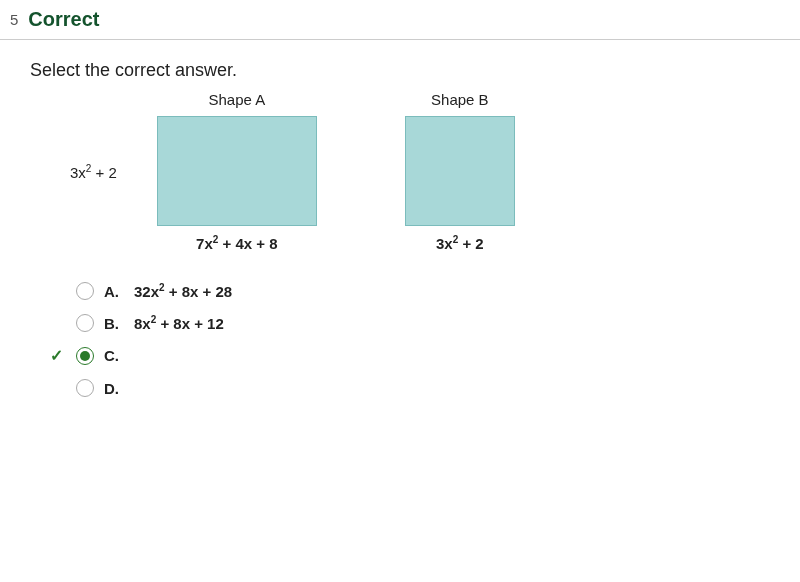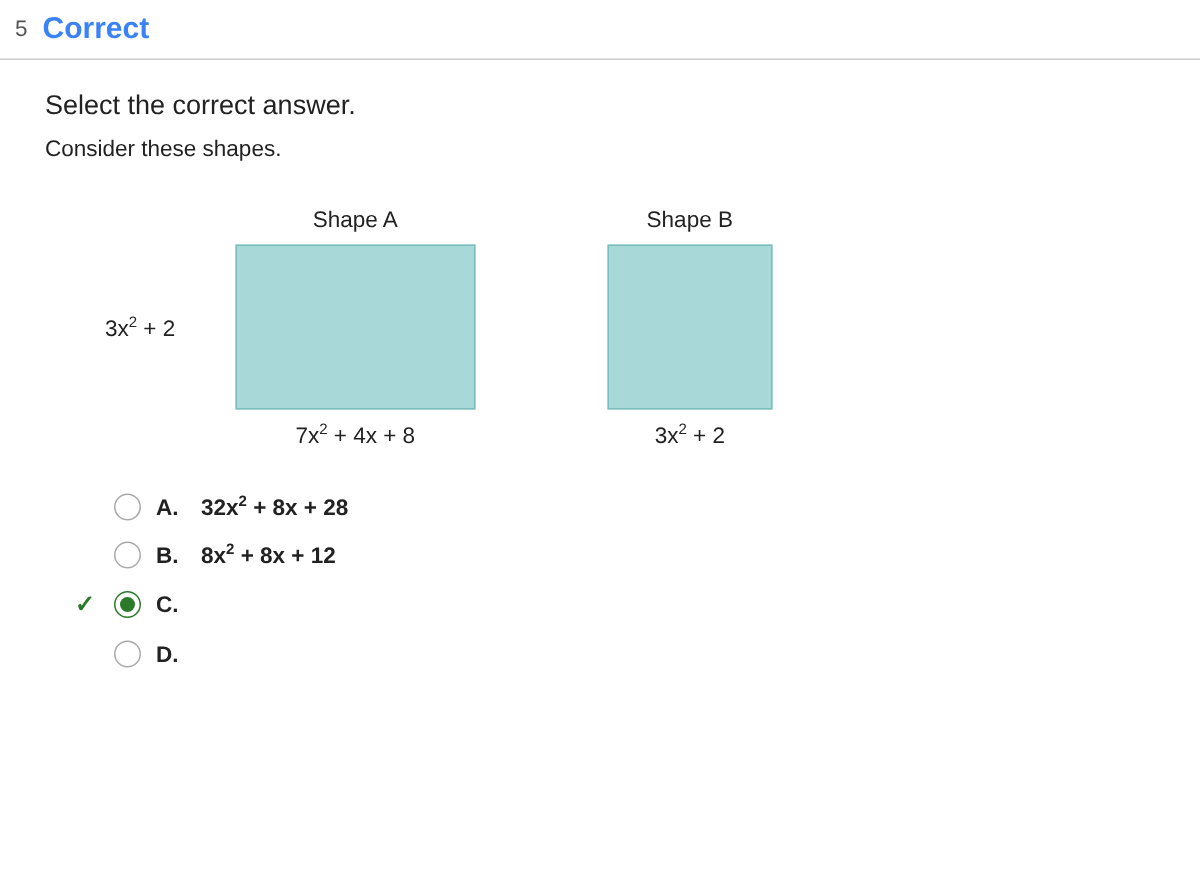--- a/index.html
+++ b/index.html
@@ -21,21 +21,21 @@
 
     .question-number {
       font-size: 15px;
       color: #555;
       margin-right: 10px;
     }
 
     .question-status {
       font-size: 20px;
       font-weight: bold;
-      color: #3b82f6;
+      color: #14532d;
     }
 
     .content {
       padding: 20px 30px;
     }
 
     .instruction {
       margin-bottom: 10px;
       font-size: 18px;
     }
@@ -82,20 +82,21 @@
     }
 
     .shape-B-box {
       width: 110px;
       height: 110px;
     }
 
     .shape-bottom-label {
       font-size: 15px;
       margin-top: 8px;
+      font-weight: bold;
     }
 
     .question-text {
       font-size: 15px;
       margin-bottom: 22px;
       line-height: 1.5;
     }
 
     .options {
       display: flex;
@@ -158,21 +159,20 @@
 </head>
 <body>
 
 <div class="header">
   <span class="question-number">5</span>
   <span class="question-status">Correct</span>
 </div>
 
 <div class="content">
   <p class="instruction">Select the correct answer.</p>
-  <p class="consider-text">Consider these shapes.</p>
 
   <div class="shapes-container">
     <div class="shape-label-left">3x<sup>2</sup> + 2</div>
 
     <div class="shape-wrapper">
       <div class="shape-title">Shape A</div>
       <div class="shape-box shape-A-box"></div>
       <div class="shape-bottom-label">7x<sup>2</sup> + 4x + 8</div>
     </div>
 

